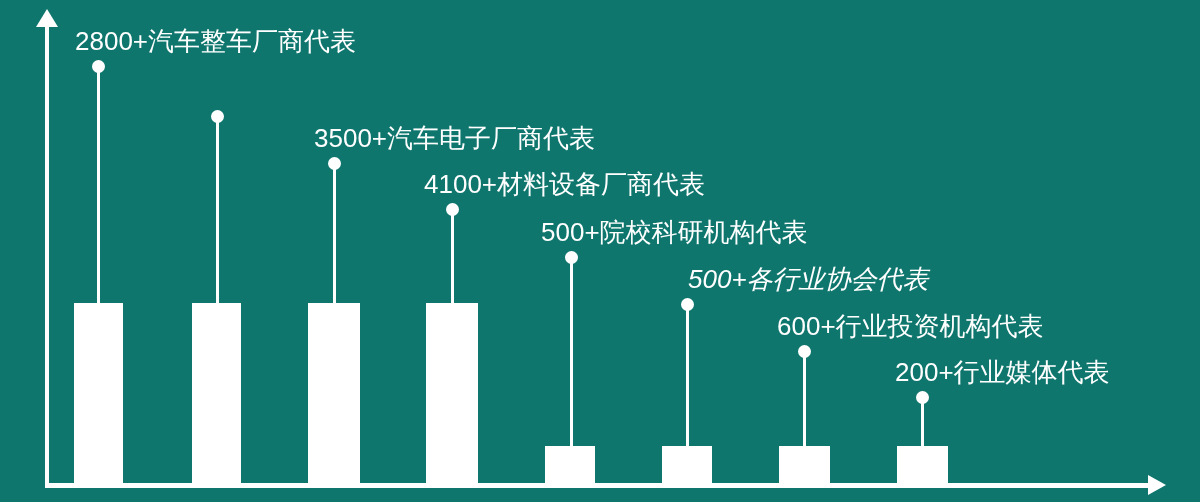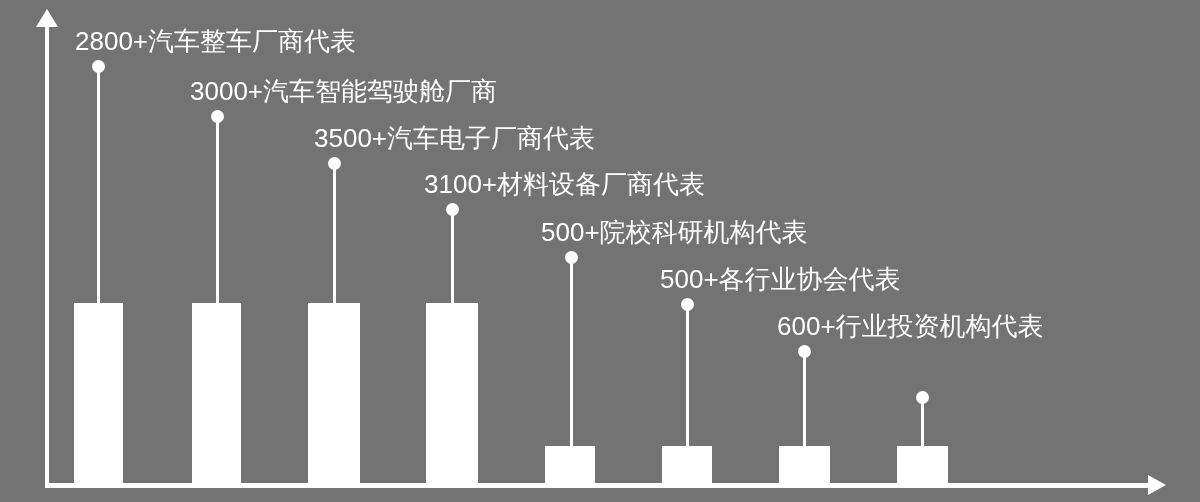--- a/index.html
+++ b/index.html
@@ -81,21 +81,21 @@
     font-size: 26px;
     line-height: 30px;
     white-space: nowrap;
     letter-spacing: 0px;
     font-weight: 400;
   }
 </style>
 </head>
 <body>
 
-<div id="chart-root" style="background: #737373;">
+<div id="chart-root" style="background: #0f766e;">
 
   <div class="axis-y-line"></div>
   <div class="axis-y-arrow"></div>
 
   <div class="axis-x-line"></div>
   <div class="axis-x-arrow"></div>
 
   <div class="bar" style="left: 74px; top: 303px; width: 49px; height: 181px; background: rgb(255, 255, 255);"></div>
   <div class="bar" style="left: 192px; top: 303px; width: 49px; height: 181px; background: rgb(255, 255, 255);"></div>
   <div class="bar" style="left: 308px; top: 303px; width: 52px; height: 181px; background: rgb(255, 255, 255);"></div>
@@ -117,20 +117,20 @@
   <div class="leader-dot" style="left: 92px; top: 60px;"></div>
   <div class="leader-dot" style="left: 211px; top: 110px;"></div>
   <div class="leader-dot" style="left: 328px; top: 157px;"></div>
   <div class="leader-dot" style="left: 446px; top: 203px;"></div>
   <div class="leader-dot" style="left: 565px; top: 251px;"></div>
   <div class="leader-dot" style="left: 681px; top: 298px;"></div>
   <div class="leader-dot" style="left: 798px; top: 345px;"></div>
   <div class="leader-dot" style="left: 916px; top: 391px;"></div>
 
   <div class="data-label" style="left: 75px; top: 26px; color: rgb(255, 255, 255);">2800+汽车整车厂商代表</div>
-  <div class="data-label" style="left: 190px; top: 76px; color: rgb(255, 255, 255);">3000+汽车智能驾驶舱厂商</div>
   <div class="data-label" style="left: 314px; top: 123px; color: rgb(255, 255, 255);">3500+汽车电子厂商代表</div>
-  <div class="data-label" style="left: 424px; top: 169px; color: rgb(255, 255, 255);">3100+材料设备厂商代表</div>
+  <div class="data-label" style="left: 424px; top: 169px; color: rgb(255, 255, 255);">4100+材料设备厂商代表</div>
   <div class="data-label" style="left: 541px; top: 217px; color: rgb(255, 255, 255);">500+院校科研机构代表</div>
-  <div class="data-label" style="left: 660px; top: 264px; color: rgb(255, 255, 255);">500+各行业协会代表</div>
+  <div class="data-label" style="left: 688px; top: 264px; color: rgb(255, 255, 255); font-style: italic;">500+各行业协会代表</div>
   <div class="data-label" style="left: 777px; top: 311px; color: rgb(255, 255, 255);">600+行业投资机构代表</div>
+  <div class="data-label" style="left: 895px; top: 357px; color: rgb(255, 255, 255);">200+行业媒体代表</div>
 
 </div>
 
 </body></html>

